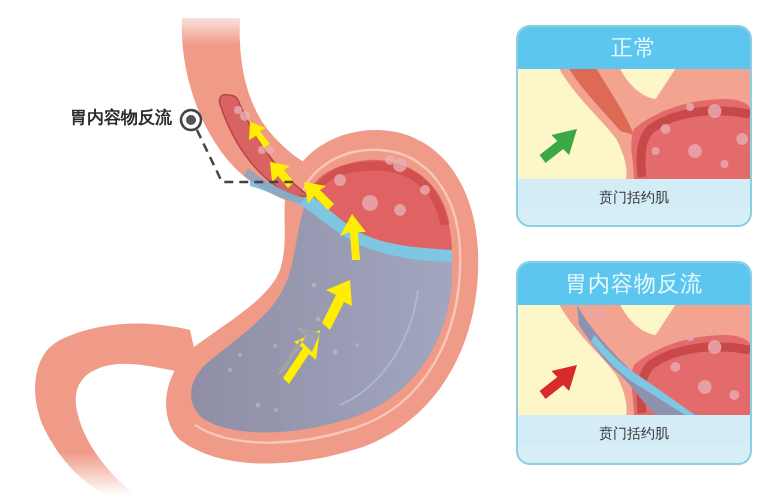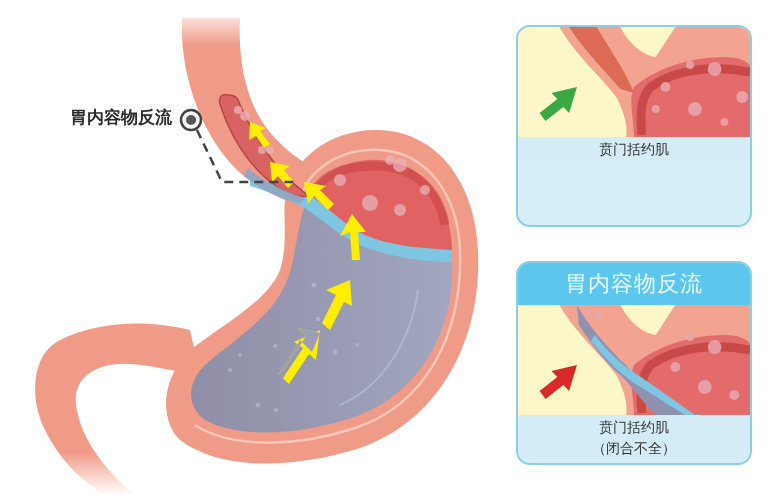--- a/index.html
+++ b/index.html
@@ -5,21 +5,21 @@
   html, body { margin:0; padding:0; background:#ffffff; }
   body { width:778px; height:500px; position:relative; overflow:hidden; font-family:"DejaVu Sans", sans-serif; }
   #main-illustration { position:absolute; left:0; top:0; width:500px; height:500px; }
   .callout-label { position:absolute; left:70px; top:106px; font-size:17px; font-weight:bold; color:#2a2a2a; letter-spacing:0px; white-space:nowrap; }
   .panel { position:absolute; left:516px; width:236px; border:2px solid #8ccfe0; border-radius:14px; overflow:hidden; background:#d6eef7; box-sizing:border-box; }
   .panel-normal { top:25px; height:202px; }
   .panel-reflux { top:261px; height:204px; }
   .panel-header { height:42px; background:#5cc6ef; color:#eafaff; font-size:22px; text-align:center; line-height:42px; font-family:"DejaVu Serif", serif; letter-spacing:1px; }
   .panel-image { height:110px; position:relative; }
   .panel-image svg { position:absolute; left:0; top:0; width:100%; height:100%; }
-  .panel-caption { background:#d3ecf6; text-align:center; color:#333; font-size:14px; line-height:21px; padding-top:2px; }
+  .panel-caption { background:#d3ecf6; text-align:center; color:#333; font-size:14px; line-height:21px; padding-top:8px; }
 </style>
 </head>
 <body>
 
 <svg id="main-illustration" viewBox="0 0 500 500" xmlns="http://www.w3.org/2000/svg">
   <defs>
     <linearGradient id="fade" x1="0" y1="0" x2="0" y2="1">
       <stop offset="0.75" stop-color="#f09a88" stop-opacity="1"></stop>
       <stop offset="1" stop-color="#f09a88" stop-opacity="0"></stop>
     </linearGradient>
@@ -93,20 +93,21 @@
 
   <g>
     <circle cx="191" cy="120" r="10" fill="#fff" stroke="#444" stroke-width="2.5"></circle>
     <circle cx="191" cy="120" r="5" fill="#555"></circle>
   </g>
 </svg>
 
 <div class="callout-label">胃内容物反流</div>
 
 <div class="panel panel-normal">
+  <div class="panel-header">正常</div>
   <div class="panel-image">
     <svg viewBox="0 0 236 110" preserveAspectRatio="none" xmlns="http://www.w3.org/2000/svg">
       <rect x="0" y="0" width="236" height="110" fill="#fdf6c8"></rect>
       <path d="M42 0 C 60 30, 85 50, 100 70 C 108 85, 112 100, 110 110 L 236 110 L 236 0 Z" fill="#f2a491"></path>
       <path d="M52 0 C 68 25, 90 45, 104 62 L 118 66 C 110 45, 92 20, 80 0 Z" fill="#dd6a55"></path>
       <path d="M118 110 C 118 90, 112 75, 118 60 C 135 45, 170 30, 210 30 C 225 30, 236 35, 236 40 L 236 110 Z" fill="#e46b6b"></path>
       <path d="M126 108 C 124 85, 125 70, 135 60 C 160 42, 200 38, 236 45" fill="none" stroke="#c94848" stroke-width="9"></path>
       <path d="M104 0 C 112 15, 125 28, 140 30 L 160 0 Z" fill="#fdf6c8"></path>
       <g fill="#e8a8ae" opacity="0.85">
         <circle cx="175" cy="38" r="4"></circle>
@@ -143,15 +144,14 @@
           <circle cx="175" cy="32" r="4"></circle>
           <circle cx="160" cy="62" r="5"></circle>
         <circle cx="190" cy="82" r="7"></circle>
           <circle cx="220" cy="90" r="5"></circle>
       </g>
       <polygon points="22,86 40,72 34,66 60,60 52,86 46,80 28,94" fill="#d92a2a"></polygon>
     </svg>
   </div>
   <div class="panel-caption">
     <div>贲门括约肌</div>
-    <div>（闭合不全）</div>
   </div>
 </div>
 
 </body></html>

